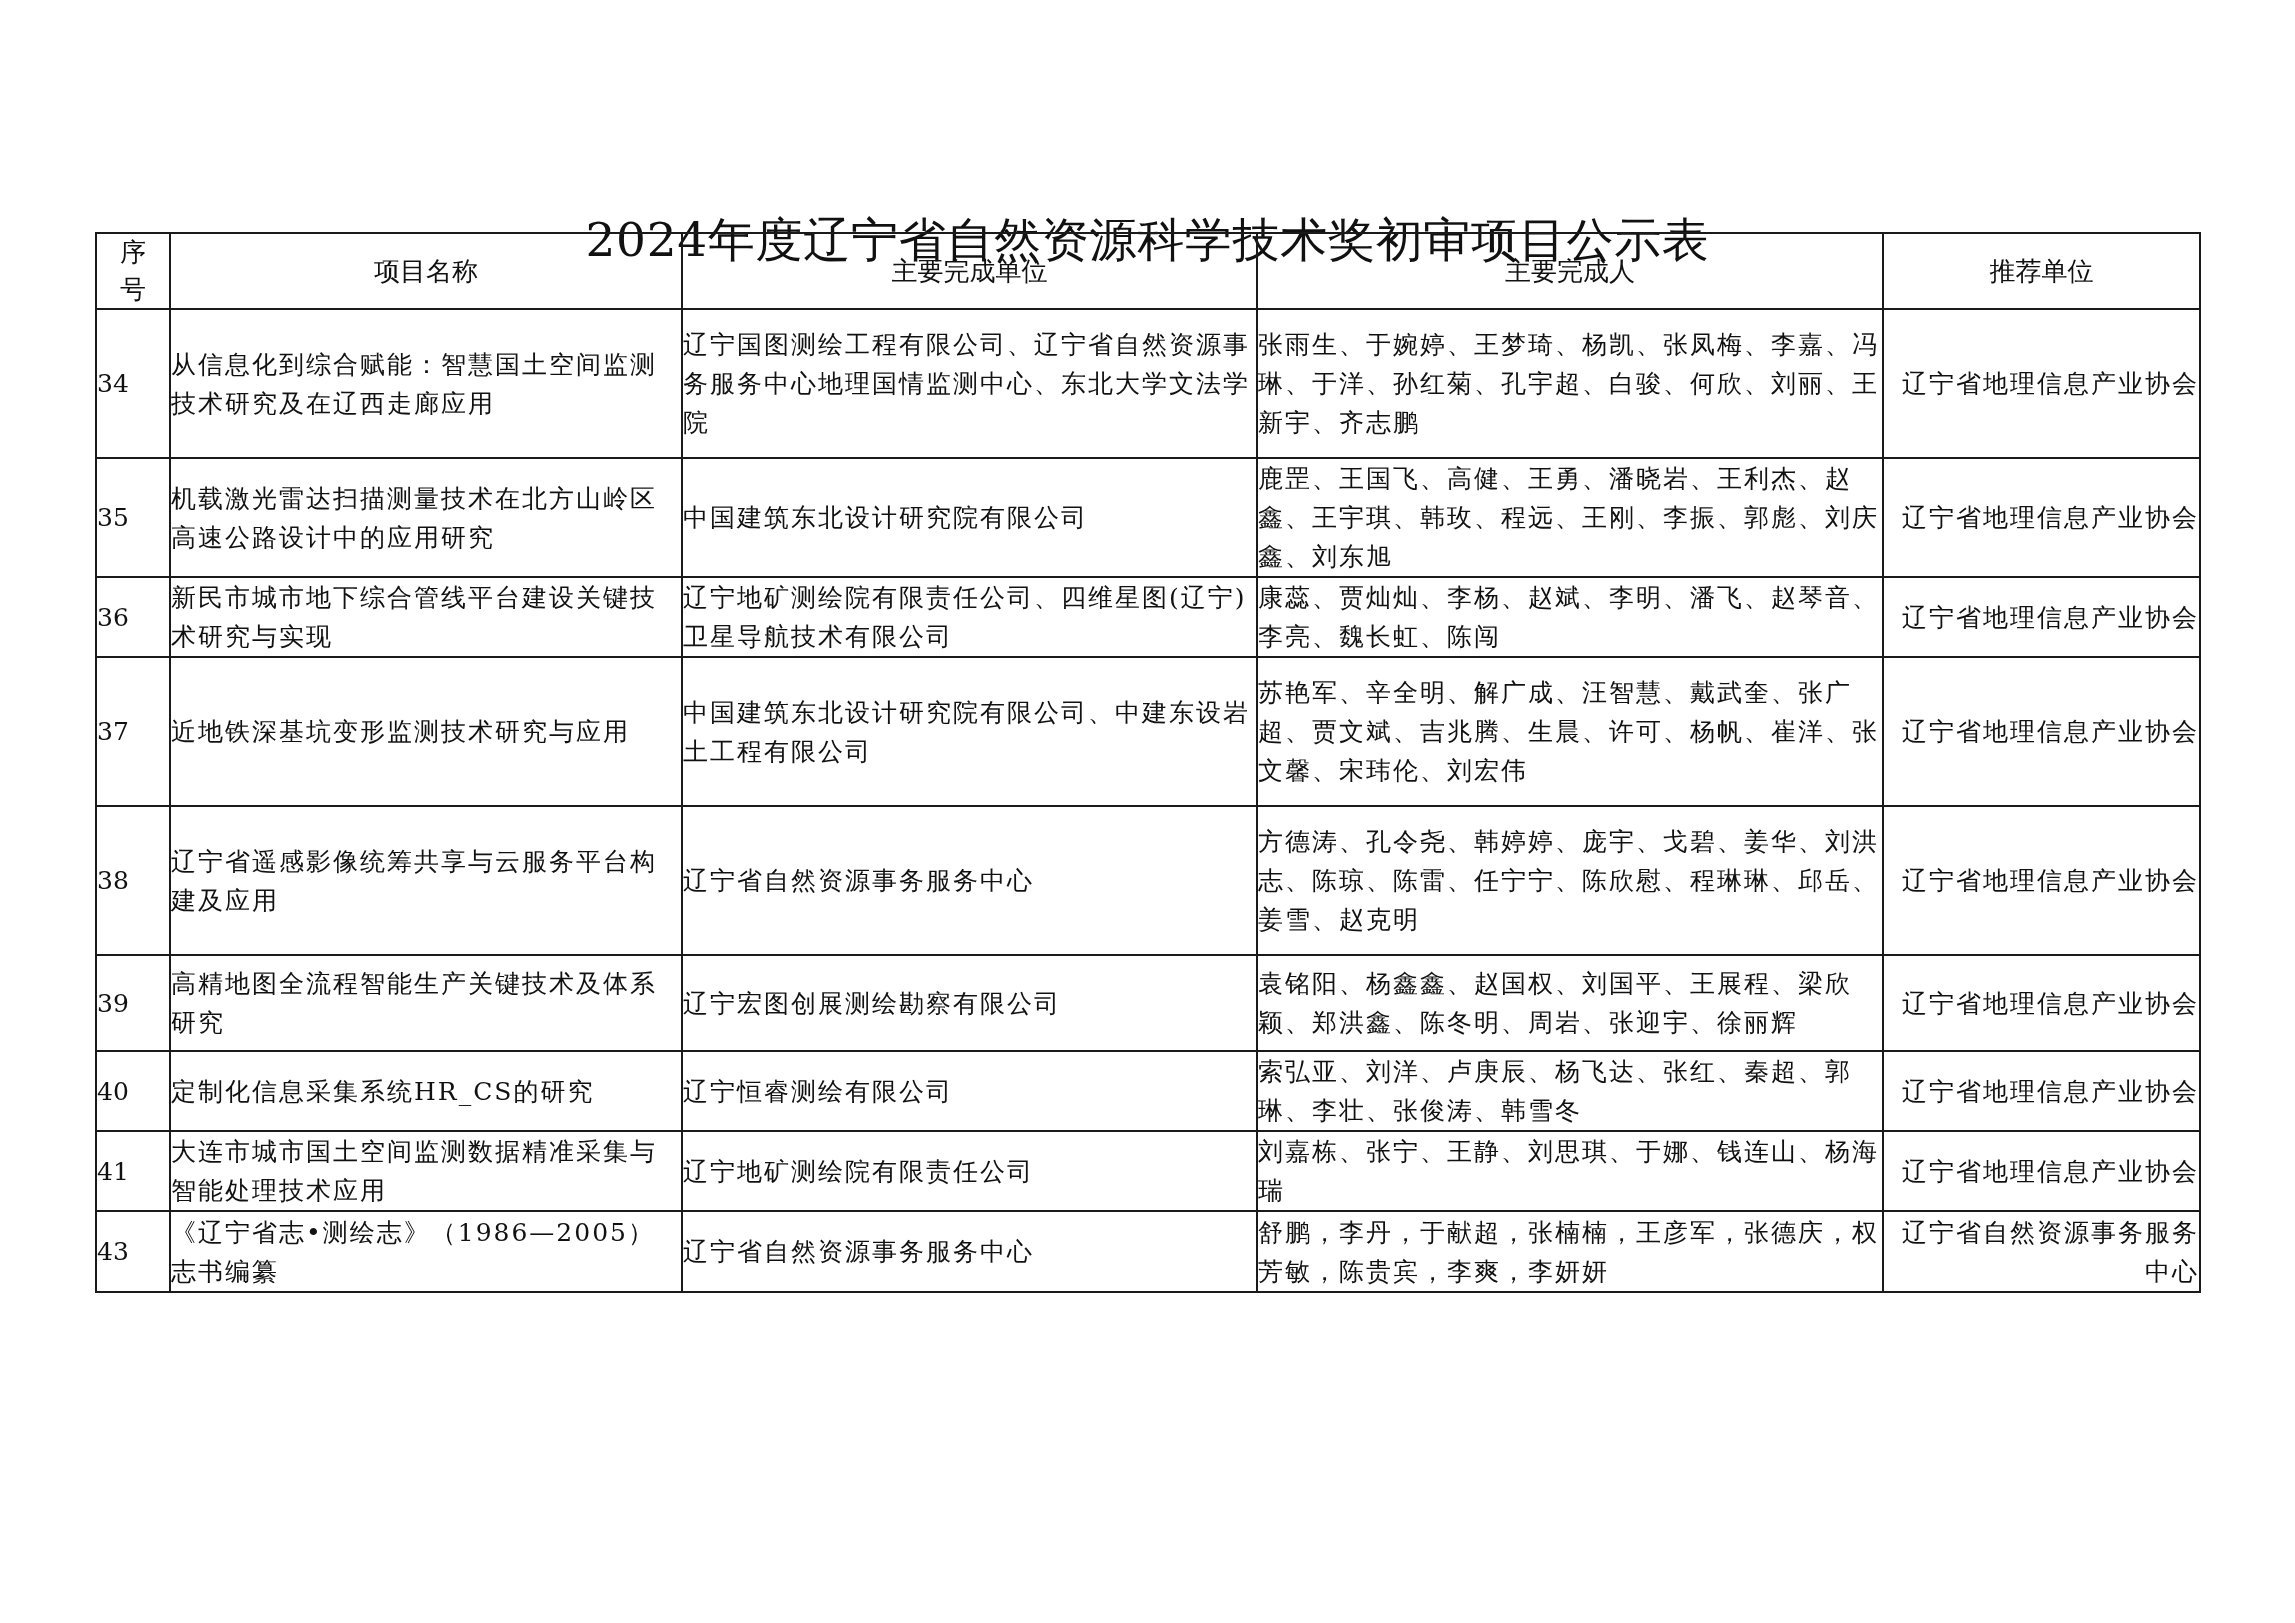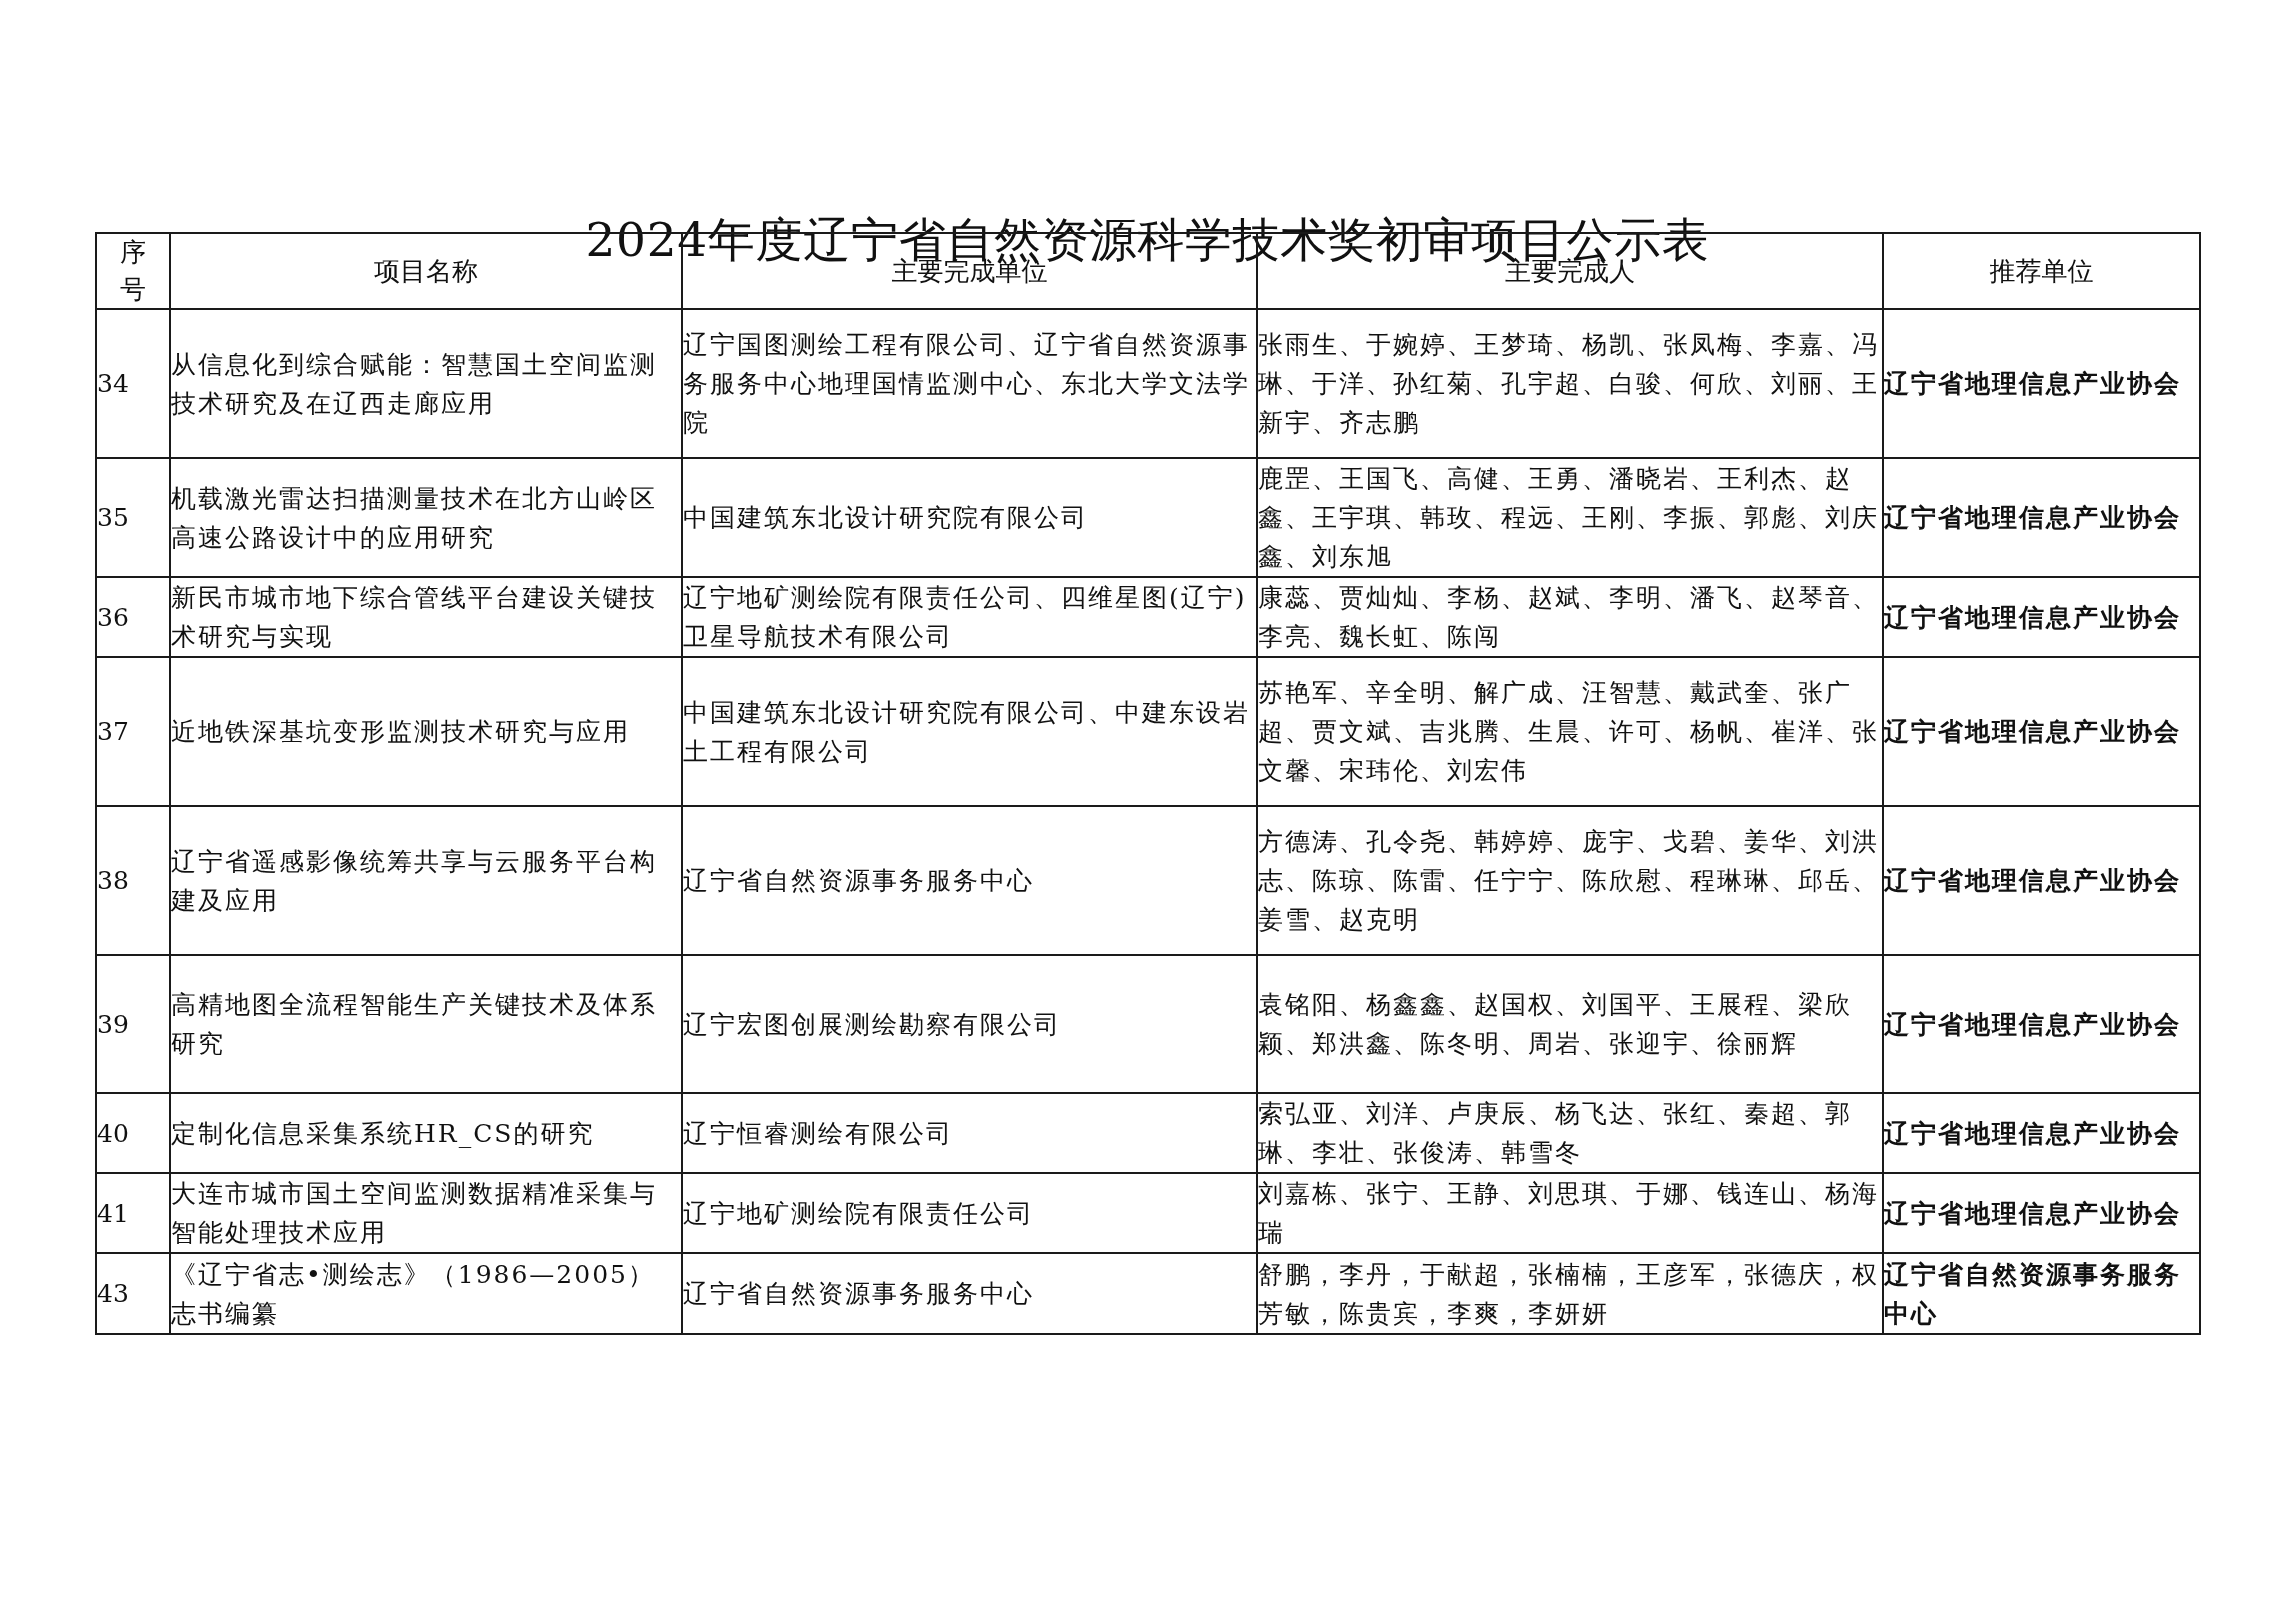--- a/index.html
+++ b/index.html
@@ -8,21 +8,21 @@
     .title { position: absolute; left: 0; top: 160px; width: 2295px; text-align: center;
       font-size: 47px; line-height: 72px; font-family: "DejaVu Serif", "Liberation Serif", serif;
       letter-spacing: 0.7px; margin-top: 44px; }
     table.main { position: absolute; left: 95px; top: 232px; width: 2105px;
       border-collapse: collapse; table-layout: fixed; }
     table.main td, table.main th { border: 2px solid #1a1a1a; padding: 0; vertical-align: middle; }
     table.main th { font-weight: normal; font-size: 26px; text-align: center; line-height: 39px; }
     table.main td { font-size: 25px; line-height: 39px; }
     td.num { text-align: left; }
     td.txt { text-align: left; padding: 0 14.4px 0 17px; letter-spacing: 2px; }
-    td.rec { text-align: left; padding: 0 14.4px 0 17px; letter-spacing: 2px; font-weight: bold; }
+    td.rec { text-align: right; padding: 0 14.4px 0 17px; letter-spacing: 2px; }
     .hdr-seq { display: block; width: 33px; margin: 0 auto; line-height: 37px; }
     col.c1 { width: 74px; } col.c2 { width: 512px; } col.c3 { width: 575px; }
     col.c4 { width: 626px; } col.c5 { width: 317px; }
   </style>
 </head>
 <body>
 
 <div class="title">2024年度辽宁省自然资源科学技术奖初审项目公示表</div>
 
 <table class="main">
@@ -73,21 +73,21 @@
       <td class="txt">苏艳军、辛全明、解广成、汪智慧、戴武奎、张广超、贾文斌、吉兆腾、生晨、许可、杨帆、崔洋、张文馨、宋玮伦、刘宏伟</td>
       <td class="rec">辽宁省地理信息产业协会</td>
     </tr>
     <tr style="height:149px">
       <td class="num">38</td>
       <td class="txt">辽宁省遥感影像统筹共享与云服务平台构建及应用</td>
       <td class="txt">辽宁省自然资源事务服务中心</td>
       <td class="txt">方德涛、孔令尧、韩婷婷、庞宇、戈碧、姜华、刘洪志、陈琼、陈雷、任宁宁、陈欣慰、程琳琳、邱岳、姜雪、赵克明</td>
       <td class="rec">辽宁省地理信息产业协会</td>
     </tr>
-    <tr style="height:138px">
+    <tr style="height:96px">
       <td class="num">39</td>
       <td class="txt">高精地图全流程智能生产关键技术及体系研究</td>
       <td class="txt">辽宁宏图创展测绘勘察有限公司</td>
       <td class="txt">袁铭阳、杨鑫鑫、赵国权、刘国平、王展程、梁欣颖、郑洪鑫、陈冬明、周岩、张迎宇、徐丽辉</td>
       <td class="rec">辽宁省地理信息产业协会</td>
     </tr>
     <tr style="height:79px">
       <td class="num">40</td>
       <td class="txt">定制化信息采集系统HR_CS的研究</td>
       <td class="txt">辽宁恒睿测绘有限公司</td>

